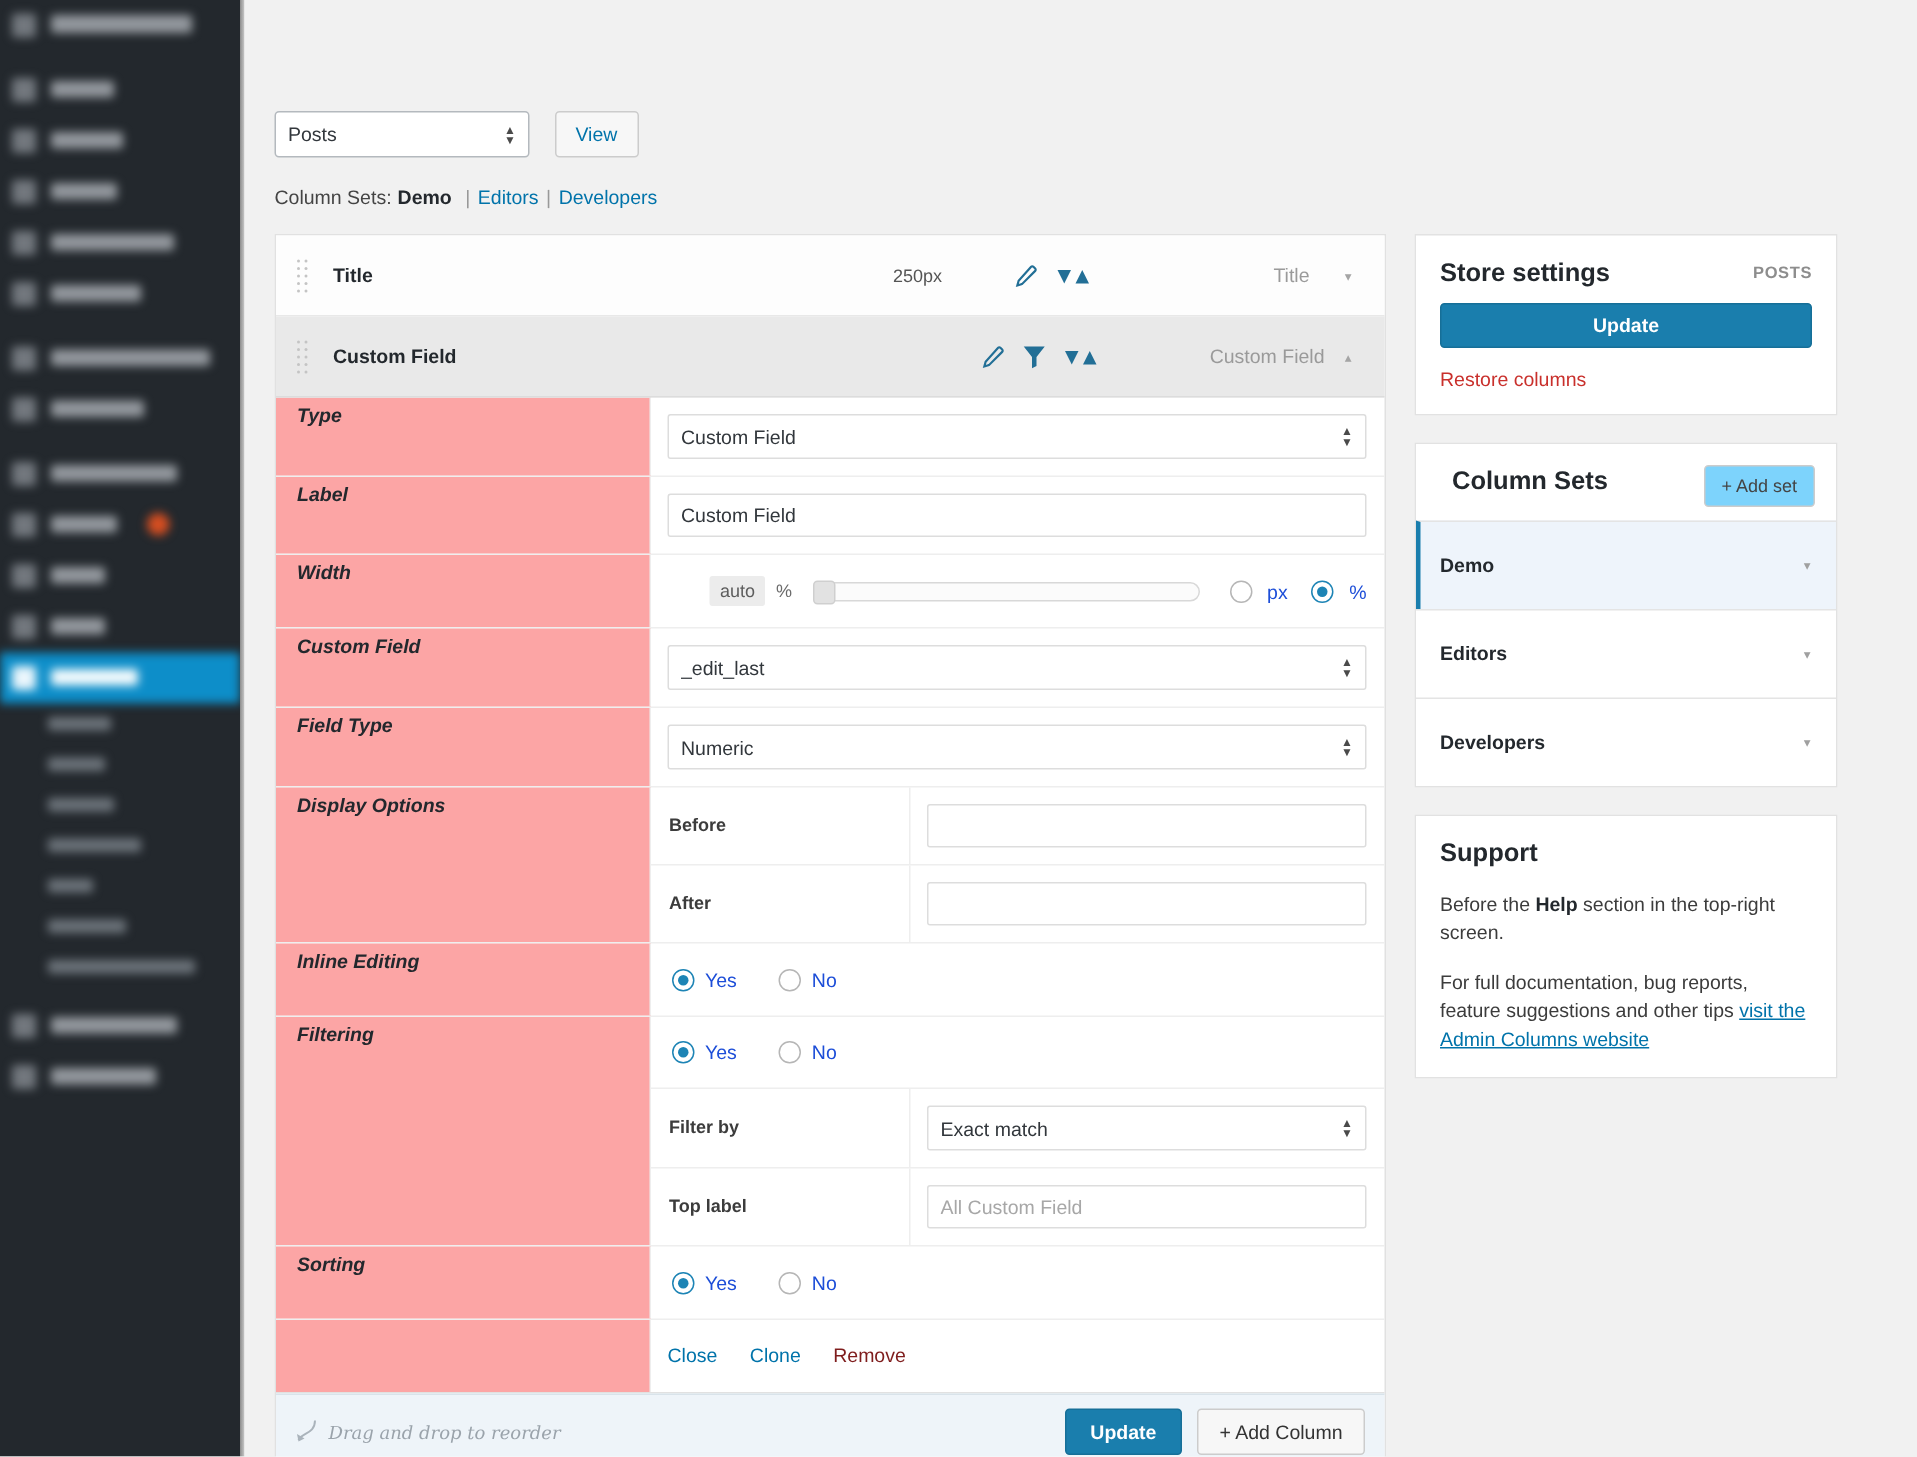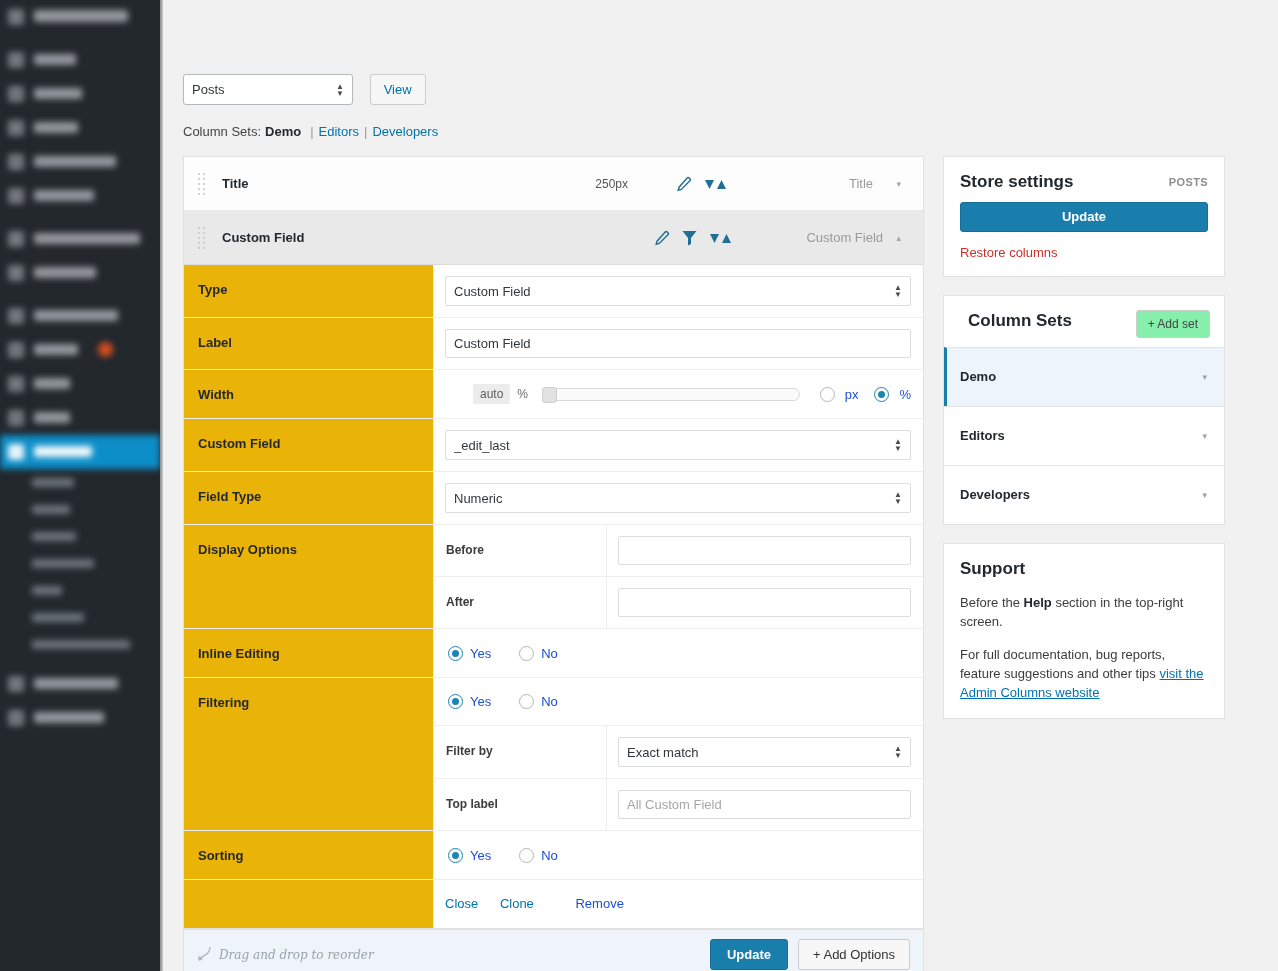--- a/index.html
+++ b/index.html
@@ -136,24 +136,25 @@
   }
   .ch-toggle{
     position:absolute; right:22px; top:0; line-height:54px;
     font-size:9px; color:#a5a5a5; cursor:pointer;
   }
 
   
   .srow{ display:flex; border-bottom:1px solid #eee; min-height:49px; }
   .srow:last-of-type{ border-bottom:none; }
   .slabel{
-    width:250px; min-width:250px; background:#eab308;
+    width:250px; min-width:250px; background:#fca5a5;
     border-right:1px solid #eee;
     font-weight:bold; font-size:13px; color:#23282d;
-    padding:17px 0 0 14px;
+    padding:4px 0 0 14px;
+    font-style:italic;
   }
   .sfield{ flex:1; padding:11px 12px 11px 11px; display:flex; align-items:center;}
   .sfield-plain{ flex:1; padding:0; }
 
   .txtin{
     height:29px; border:1px solid #ddd; border-radius:2px; background:#fff;
     padding:0 8px; font-family:"Liberation Sans", sans-serif; font-size:13px;
     color:#32373c; width:100%;
   }
   .txtin::placeholder{ color:#a7a7a7; }
@@ -198,21 +199,21 @@
   .sublabel{
     width:173px; min-width:173px; font-weight:bold; font-size:12px; color:#3c3c3c;
     padding:18px 0 0 12px; border-right:1px solid #eee;
   }
   .subfield{ flex:1; padding:11px 12px 11px 11px; }
 
   
   .actions{ padding:16px 0 16px 11px; }
   .actions a{ text-decoration:none; font-size:13px; margin-right:18px; cursor:pointer;}
   .a-close,.a-clone{ color:#0073aa; }
-  .a-remove{ color:#1d4ed8;margin-left:20px; }
+  .a-remove{ color:#7f1d1d; }
 
   
   .panel-footer{
     position:relative; height:50px; background:#eef4f9;
     border-top:1px solid #d9e3ea;
     display:flex; align-items:center; padding:0 13px;
   }
   .dragnote{
     font-family:"DejaVu Serif", serif; font-style:italic;
     font-size:12px; color:#9aa3ab; margin-left:22px;
@@ -247,21 +248,21 @@
     background:#1a7ead; border:1px solid #166f98; color:#fff;
     height:30px; line-height:28px; border-radius:3px;
     font-size:13px; font-weight:bold; cursor:pointer;
   }
   .restore{
     display:inline-block; margin-top:13px; color:#c9302c;
     font-size:13px; text-decoration:none; cursor:pointer;
   }
   .addset{
     position:absolute; right:14px; top:14px;
-    background:#86efac; border:1px solid #ccc; border-radius:3px;
+    background:#7dd3fc; border:1px solid #ccc; border-radius:3px;
     font-size:12px; color:#444; padding:6px 11px; cursor:pointer;
   }
   .set-item{
     position:relative; border-top:1px solid #e4e4e4;
     padding:21px 16px 22px 16px; cursor:pointer;
   }
   .set-item.active{ background:#eef4fb; border-left:3px solid #1a7ead; padding-left:13px; }
   .set-name{ font-size:13px; font-weight:bold; color:#23282d; }
   .set-caret{
     position:absolute; right:17px; top:50%; transform:translateY(-50%);
@@ -615,21 +616,21 @@
     <div class="panel-footer">
       <span class="curlarrow">
         <svg width="16" height="20" viewBox="0 0 16 20">
             <path d="M13 2 C13 11, 4 10, 2 15" fill="none" stroke="#aab3bb" stroke-width="1.3"></path>
             <path d="M2 16 L1 11 L6 14 Z" fill="#aab3bb"></path>
           </svg>
       </span>
       <span class="dragnote">Drag and drop to reorder</span>
       <span class="footer-right">
         <span class="btn-primary">Update</span>
-        <span class="btn-secondary">+ Add Options</span>
+        <span class="btn-secondary">+ Add Column</span>
       </span>
     </div>
   </div>
 
   <div class="rcol">
 
     <div class="card">
       <div class="card-head">
         <span class="card-title">Store settings</span>
         <span class="card-sub">POSTS</span>

